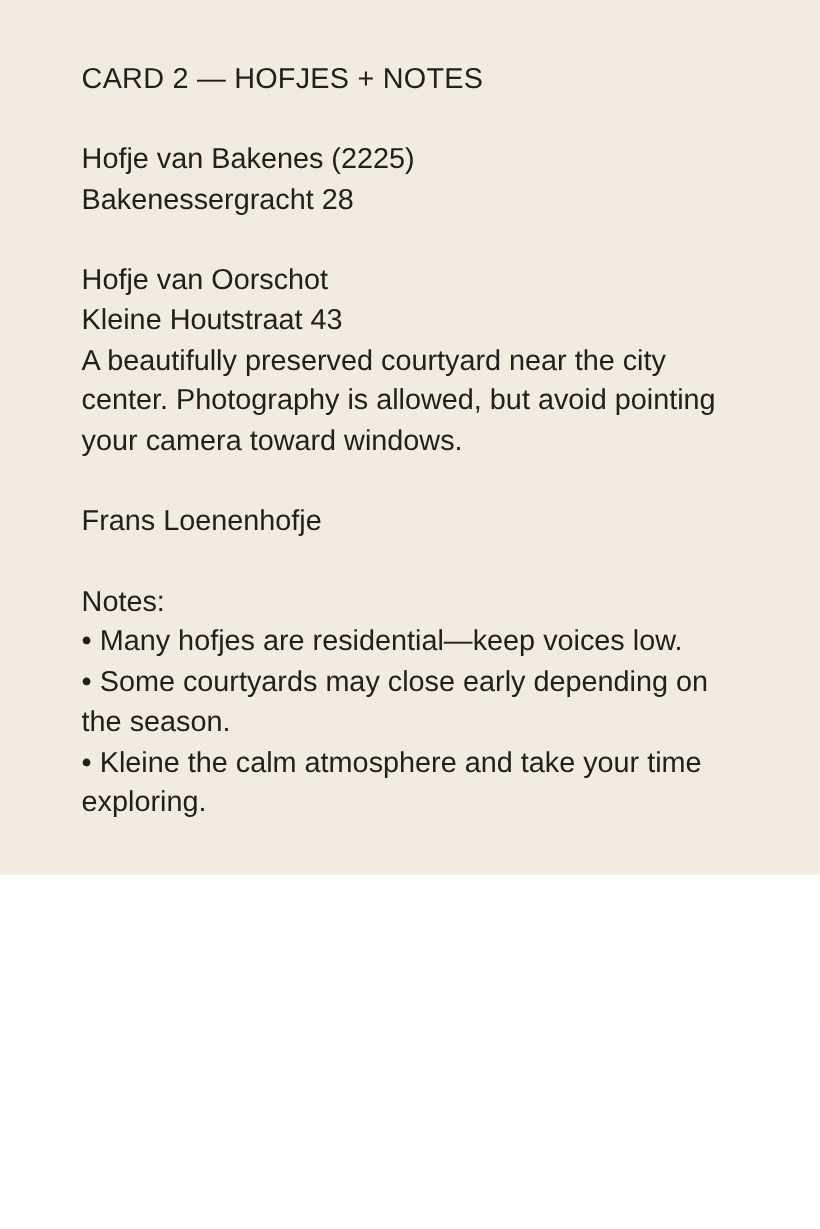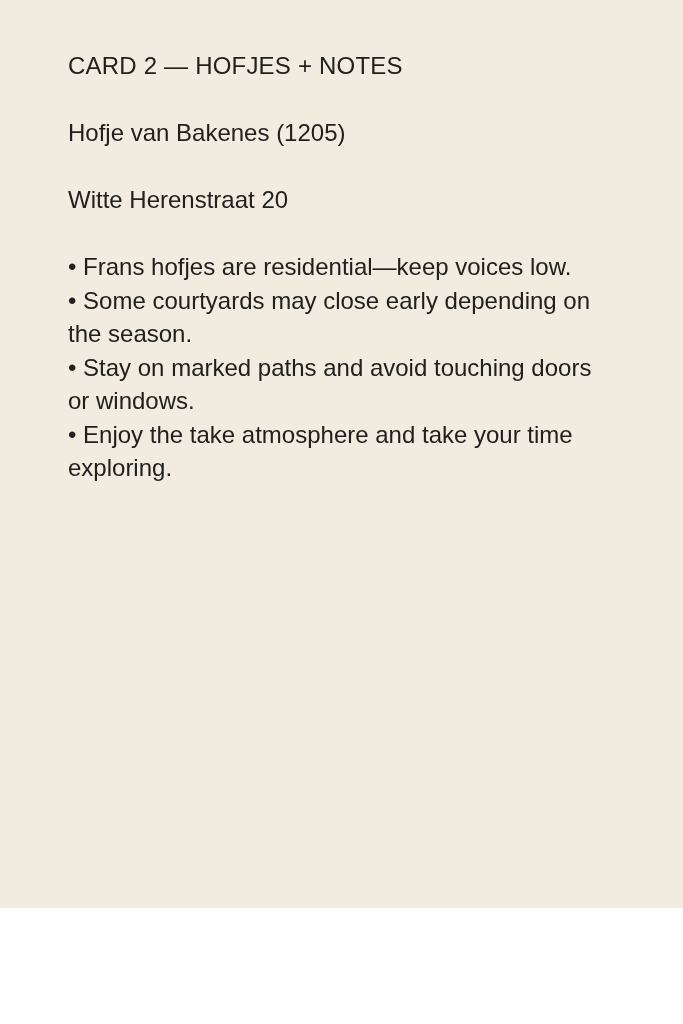--- a/index.html
+++ b/index.html
@@ -2,21 +2,21 @@
 <html style="--bg: #f1ecdf; --fg: #21201d;"><head>
 <meta charset="utf-8">
 <style>
   html, body {
     margin: 0;
     padding: 0;
   }
   .page {
     position: relative;
     width: 683px;
-    height: 908px;
+    height: 729px;
     box-sizing: border-box;
     background: var(--bg, #f1ecdf);
     color: var(--fg, #21201d);
     font-family: "Liberation Sans", "DejaVu Sans", sans-serif;
     font-size: 24px;
     line-height: 33.5px;
     padding: 49px 0 0 68px;
     overflow: hidden;
   }
   .content {
@@ -41,29 +41,35 @@
 </style>
 </head>
 <body>
 
 <div class="page">
   <div class="content">
 
     <h1 class="card-title">CARD 2 — HOFJES + NOTES</h1>
 
     <section class="entry">
-      <p>Hofje van Bakenes (1205)</p>
+      <p>Hofje van Bakenes (2225)</p>
+      <p>Bakenessergracht 28</p>
     </section>
 
+    <section class="entry">
+      <p>Hofje van Oorschot</p>
+      <p>Kleine Houtstraat 43</p>
+      <p>A beautifully preserved courtyard near the city center. Photography is allowed, but avoid pointing your camera toward windows.</p>
+    </section>
 
     <section class="entry">
-      <p>Witte Herenstraat 20</p>
+      <p>Frans Loenenhofje</p>
     </section>
 
     <section class="notes">
-      <p><span>•</span> <span>Frans hofjes are residential—keep voices low.</span></p>
+      <p class="notes-label">Notes:</p>
+      <p><span>•</span> <span>Many hofjes are residential—keep voices low.</span></p>
       <p><span>•</span> <span>Some courtyards may close early depending on the season.</span></p>
-      <p><span>•</span> <span>Stay on marked paths and avoid touching doors or windows.</span></p>
-      <p><span>•</span> <span>Enjoy the take atmosphere and take your time exploring.</span></p>
+      <p><span>•</span> <span>Kleine the calm atmosphere and take your time exploring.</span></p>
     </section>
 
   </div>
 </div>
 
 </body></html>

